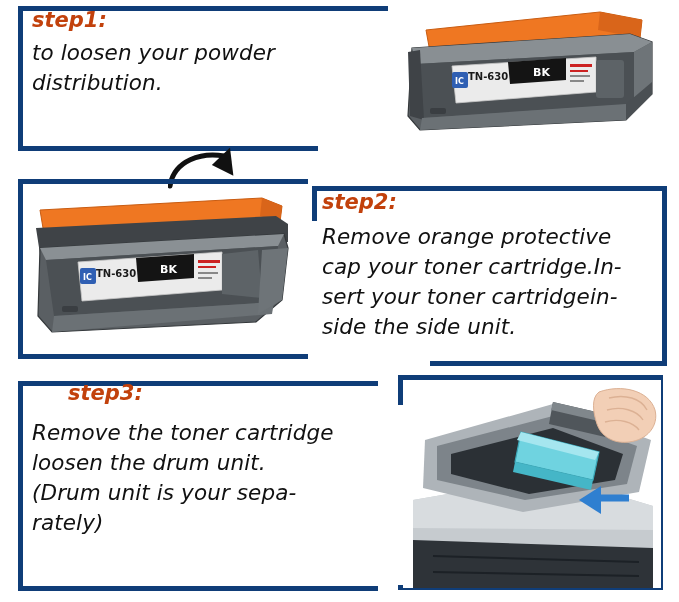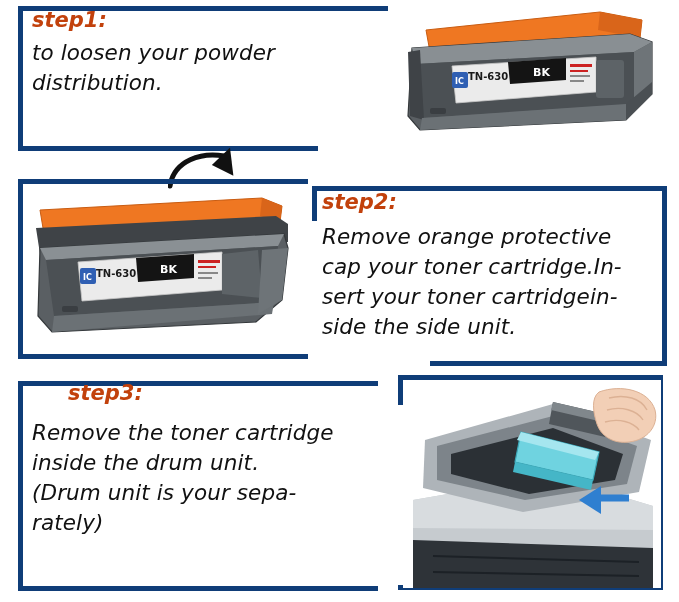--- a/index.html
+++ b/index.html
@@ -235,21 +235,21 @@
   </div>
 
   <div class="blue-bar" id="step3-frame-top"></div>
   <div class="blue-bar" id="step3-frame-left"></div>
   <div class="blue-bar" id="step3-frame-bottom"></div>
 
   <div class="step-label" style="left:32px; top:381px;margin-left:36px;">step3:</div>
 
   <div class="step-text" style="left:32px; top:418px; width:350px;">
     <div>Remove the toner cartridge</div>
-    <div>inside the drum unit.</div>
+    <div>loosen the drum unit.</div>
     <div>(Drum unit is your sepa-</div>
     <div>rately)</div>
   </div>
 
   <div class="blue-bar" id="step3-img-frame-top"></div>
   <div class="blue-bar" id="step3-img-frame-right"></div>
   <div class="blue-bar" id="step3-img-frame-bottom"></div>
   <div class="blue-bar" id="step3-img-frame-left"></div>
 
   <svg id="printer-photo" viewBox="0 0 258 208">

